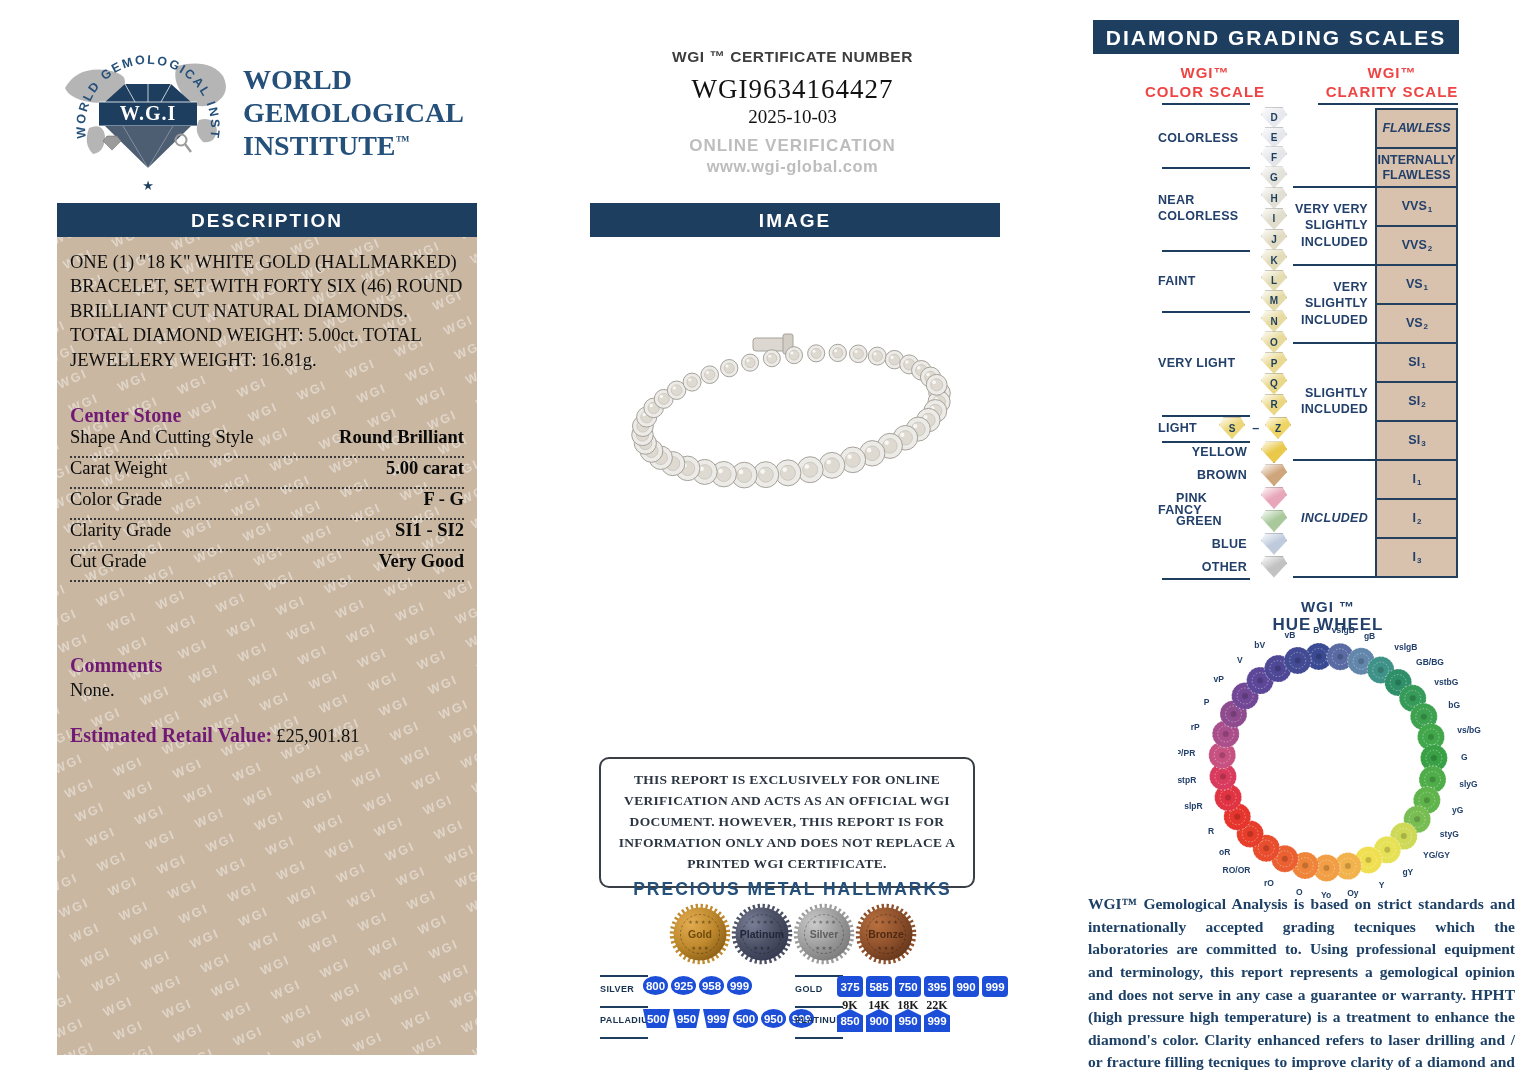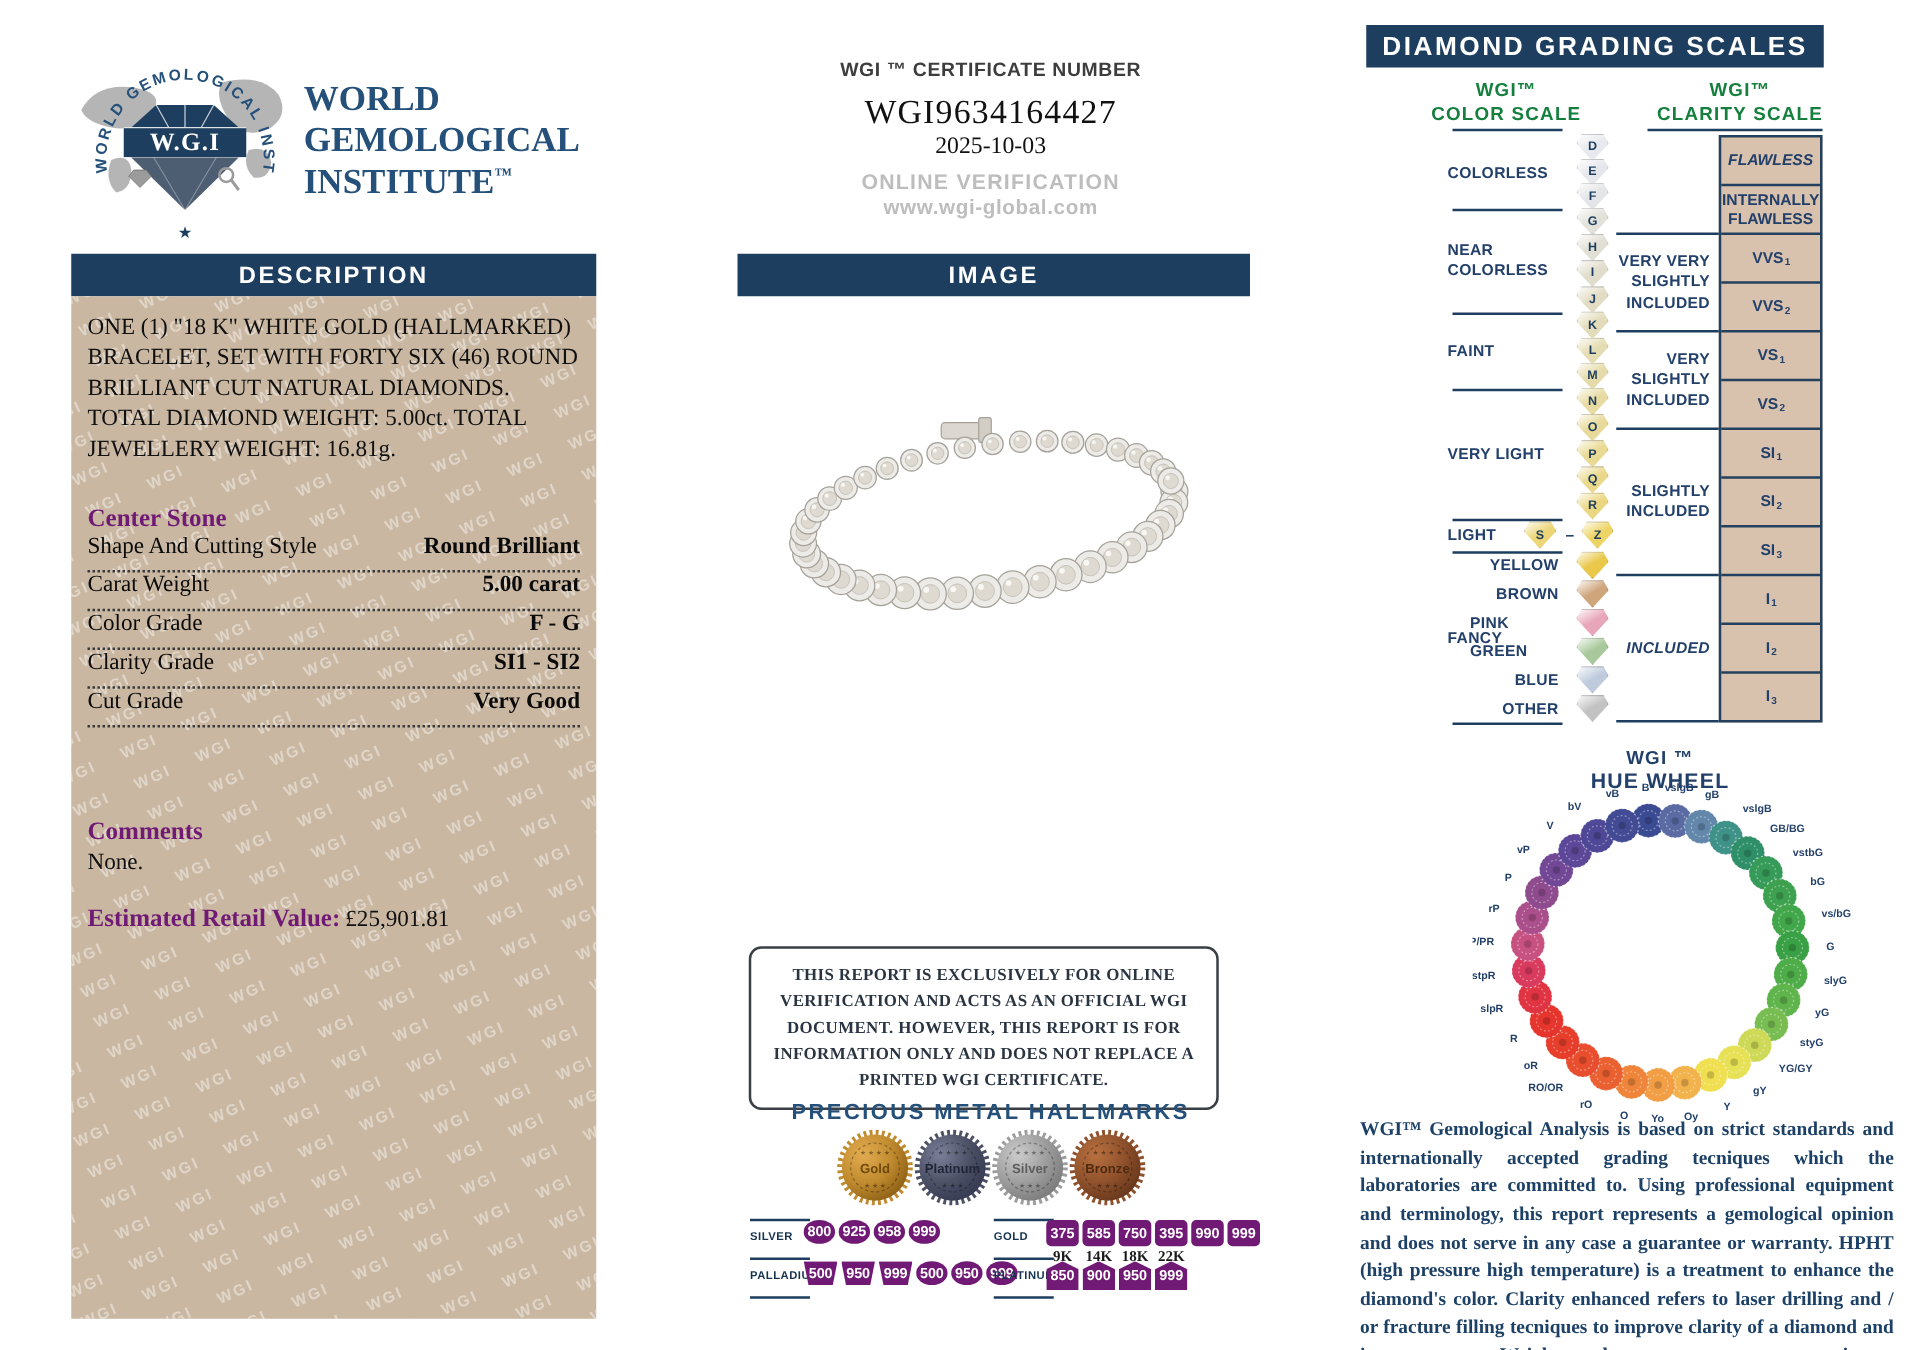--- a/index.html
+++ b/index.html
@@ -23,32 +23,32 @@
           border-bottom:2px dotted #3a3a3a;font-size:18.5px;color:#0a0a0a;}
   .cs-row .v{font-weight:bold;}
   
   #mid{left:585px;top:0;width:415px;height:1080px;}
   .gray{color:#bdbdbd;font-family:"Liberation Sans",sans-serif;font-weight:bold;}
   #disclaimer{border:2px solid #3a3f46;border-radius:10px;padding:11px 16px;
       font:bold 13.5px "Liberation Serif",serif;color:#2b3542;text-align:center;
       line-height:1.55;letter-spacing:.3px;}
   .hm-name{font:bold 9px "Liberation Sans",sans-serif;color:#16324f;letter-spacing:.4px;}
   .rule{height:2px;background:#1d3e5e;}
-  .badge{display:inline-flex;align-items:center;justify-content:center;background:#701a75;
+  .badge{display:inline-flex;align-items:center;justify-content:center;background:#1d4ed8;
          color:#fff;font:bold 11.5px "Liberation Sans",sans-serif;width:25px;height:19px;}
   .b-oval{border-radius:50%/48%;}
   .b-rect{border-radius:4px;height:21px;width:26px;}
   .b-trap{clip-path:polygon(0 0,100% 0,86% 100%,14% 100%);width:27px;}
   .b-house{clip-path:polygon(50% 0,100% 28%,100% 100%,0 100%,0 28%);height:23px;width:26px;}
   .kcap{font:bold 12px "Liberation Serif",serif;color:#1b1b1b;text-align:center;display:block;margin-top:1px;}
   .hm-item{display:flex;flex-direction:column;align-items:center;margin-right:3px;}
   .badges-row{display:flex;align-items:flex-start;}
   
   #right{left:1088px;top:0;width:438px;height:1080px;}
-  .scale-head{font:bold 15px "Liberation Sans",sans-serif;color:#15803d;letter-spacing:1px;
+  .scale-head{font:bold 15px "Liberation Sans",sans-serif;color:#ef4444;letter-spacing:1px;
               text-align:center;line-height:1.25;}
   .sc-label{font:bold 12.5px "Liberation Sans",sans-serif;color:#23406b;letter-spacing:.3px;line-height:1.3;}
   .sc-line{height:2px;background:#1d3e5e;}
   .gem{position:absolute;width:26px;height:22px;display:flex;align-items:center;justify-content:center;
        clip-path:polygon(17% 0,83% 0,100% 36%,50% 100%,0 36%);
        font:bold 10px "Liberation Sans",sans-serif;color:#1d3e5e;
        box-shadow:inset 0 0 0 1px rgba(0,0,0,.18);}
   #clarity-col{border:2px solid #23405e;background:#d8c2ad;}
   .clar-box{height:37px;display:flex;align-items:center;justify-content:center;text-align:center;
             font:bold 12.5px "Liberation Sans",sans-serif;color:#23406b;border-top:2px solid #23405e;

